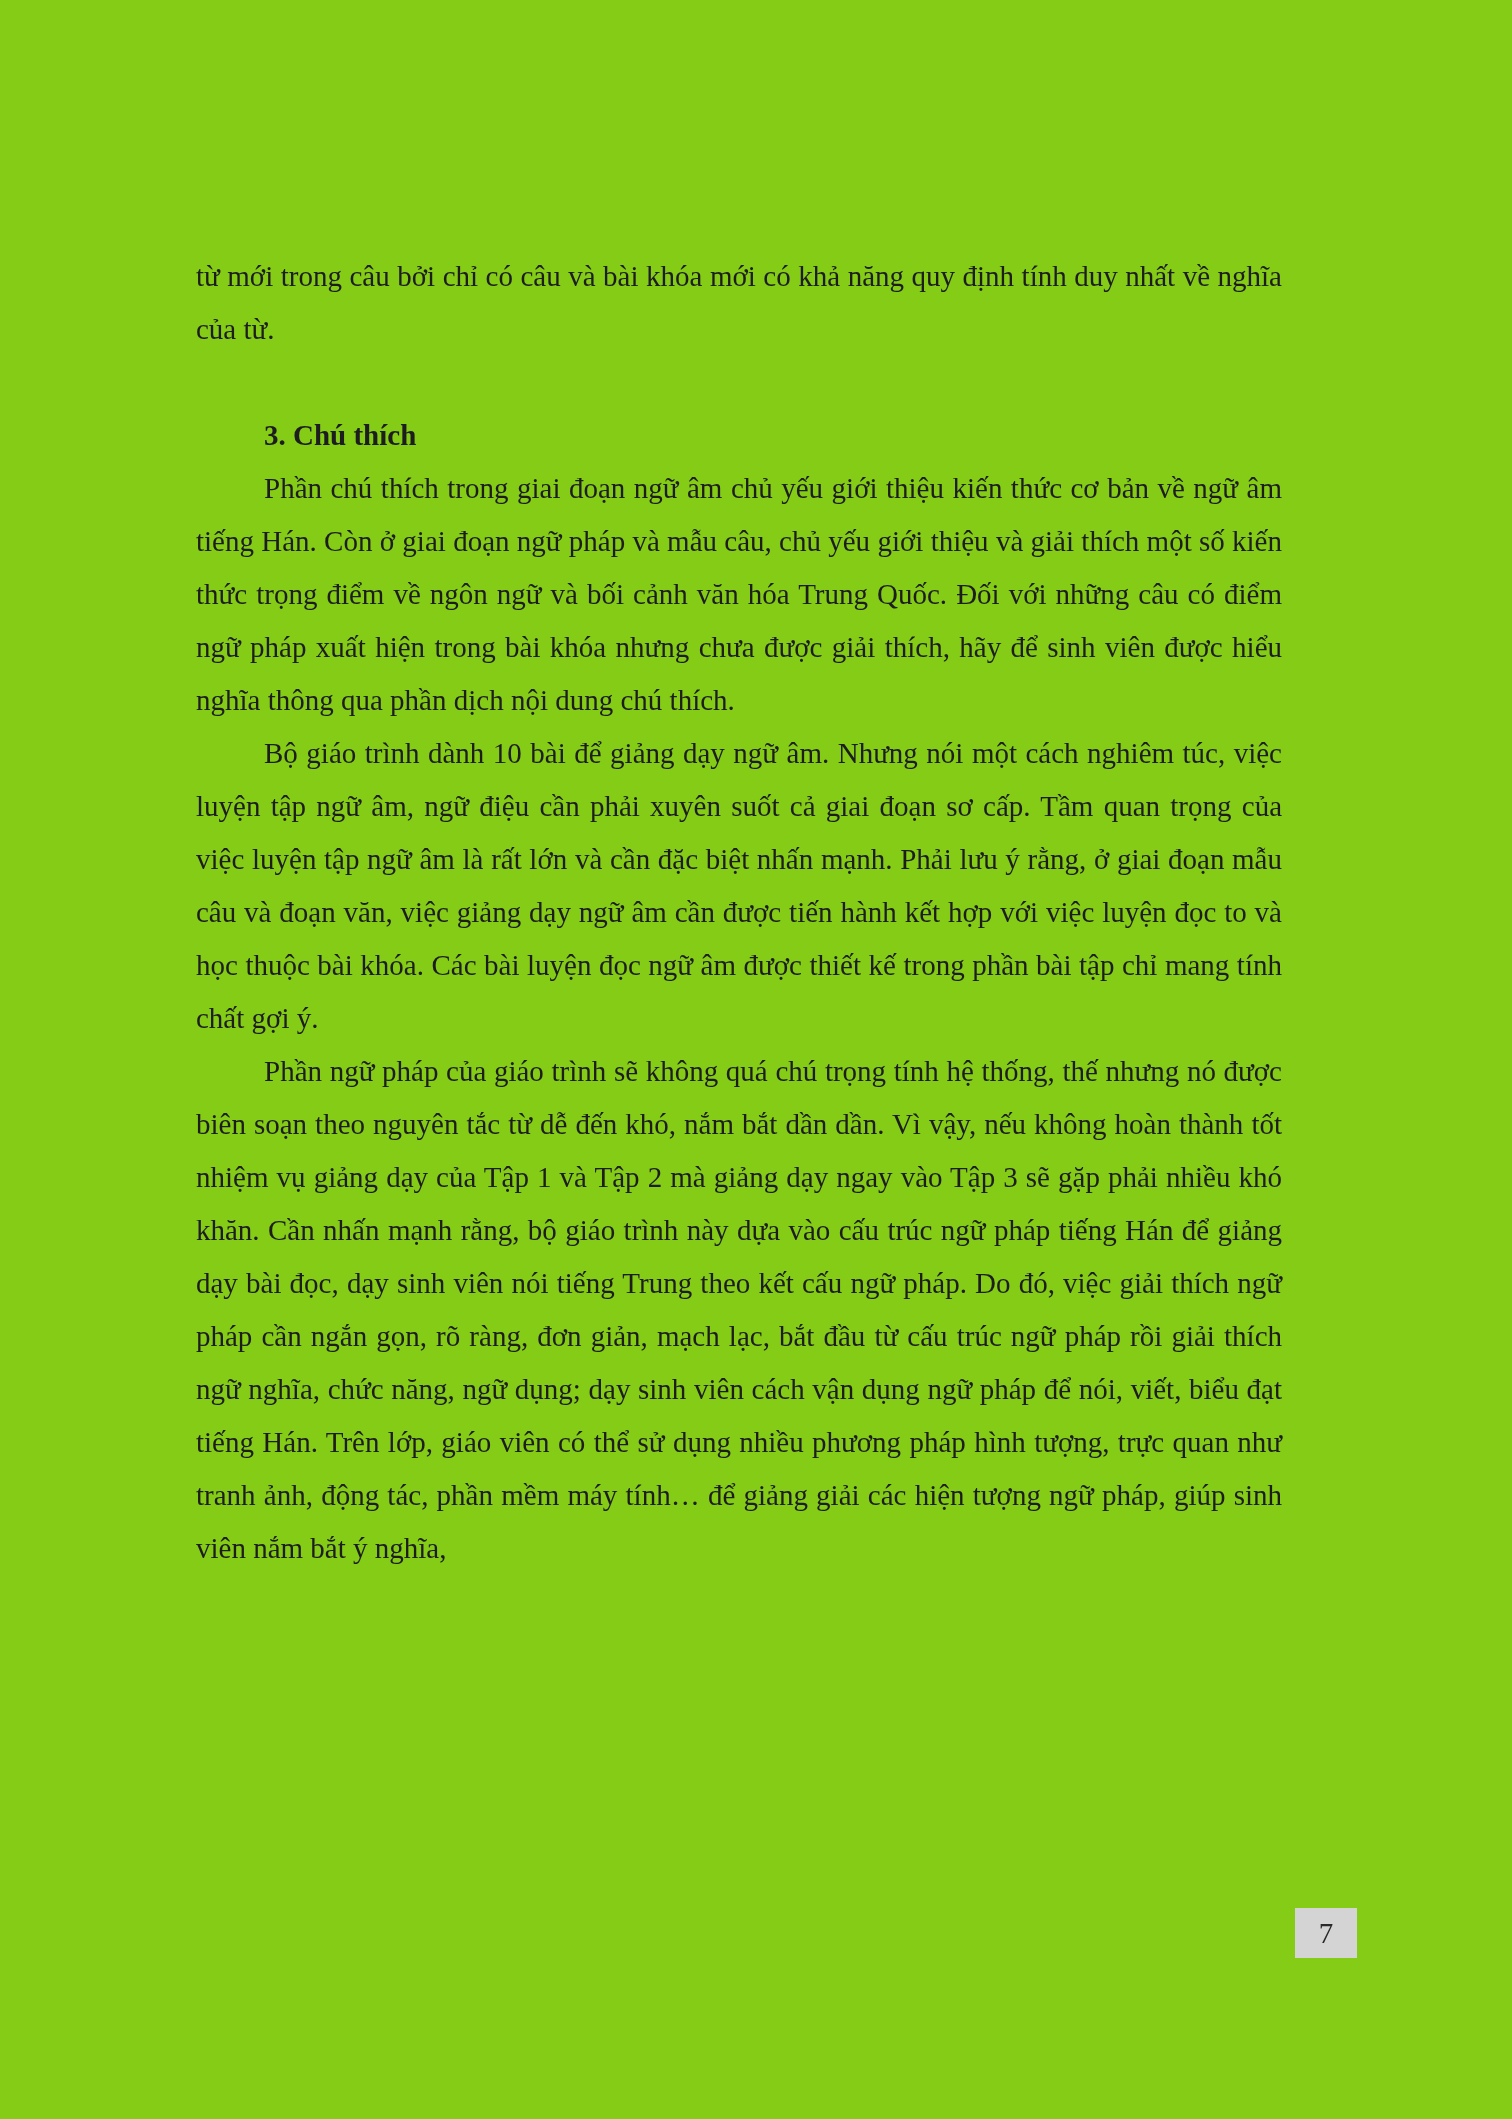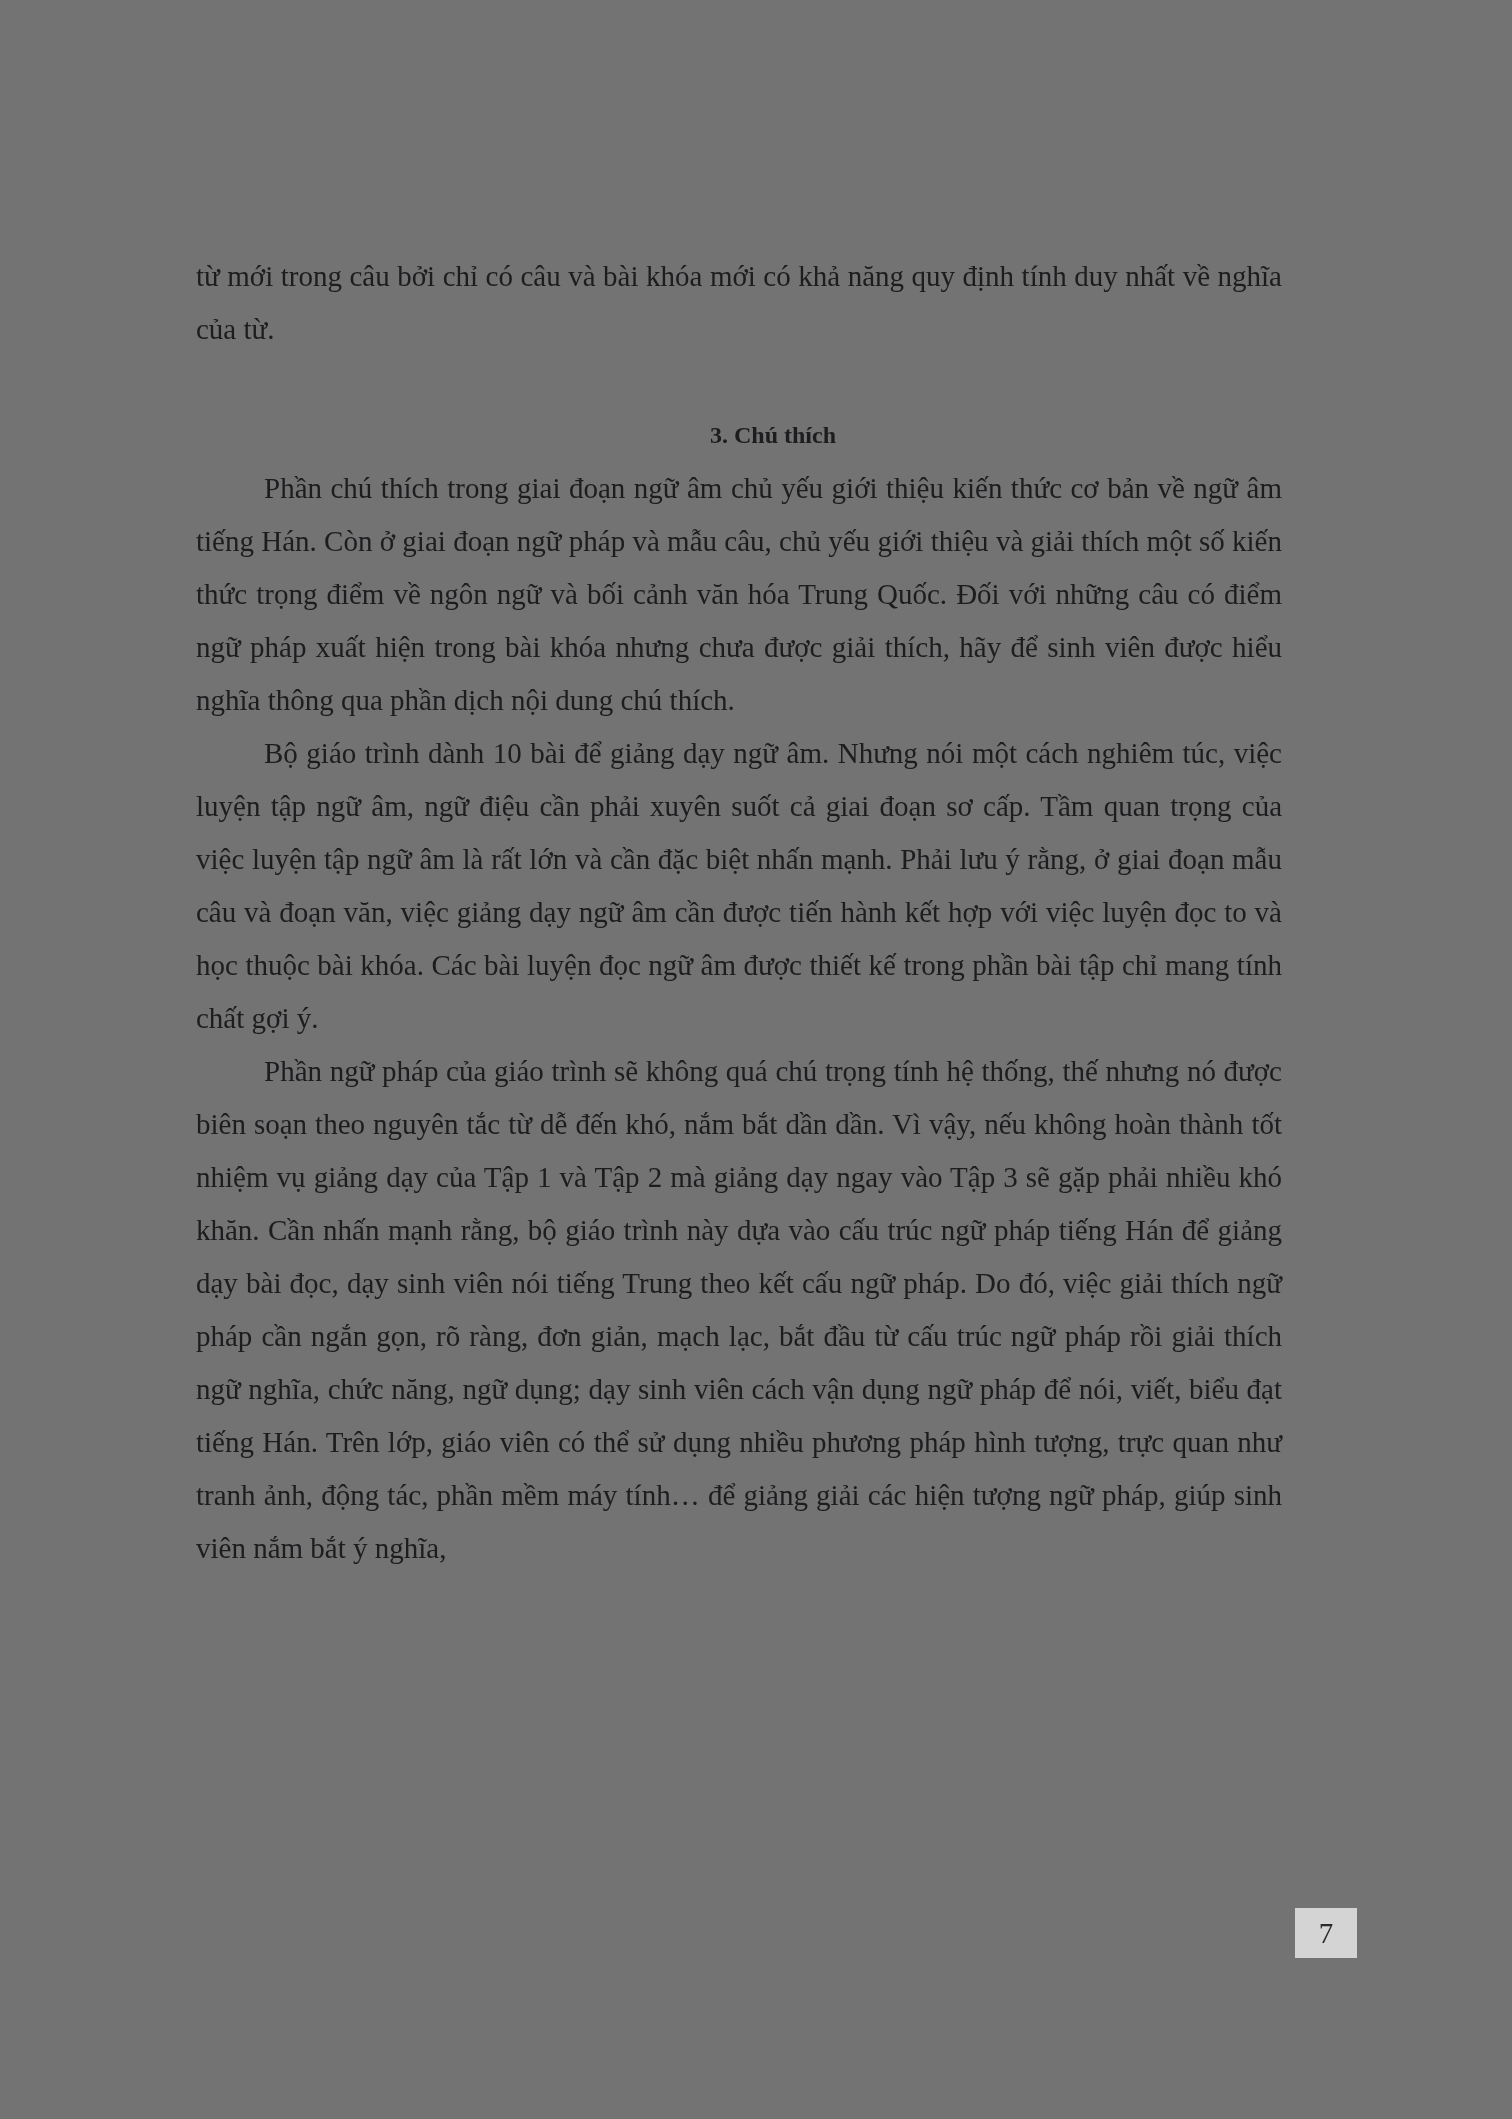--- a/index.html
+++ b/index.html
@@ -1,21 +1,21 @@
 <!DOCTYPE html>
 <html lang="vi"><head>
 <meta charset="utf-8">
 <style>
   * { margin: 0; padding: 0; box-sizing: border-box; }
   html, body { background: #ffffff; }
   .page {
     position: relative;
     width: 1512px;
     height: 2119px;
-    background: #737373;
+    background: #84cc16;
     overflow: hidden;
     font-family: "Liberation Serif", serif;
     color: #1d1d20;
   }
   .text-block {
     position: absolute;
     left: 196px;
     top: 250px;
     width: 1086px;
     font-size: 29px;
@@ -23,26 +23,26 @@
     text-align: justify;
     hyphens: none;
   }
   .para {
     text-indent: 68px;
   }
   .para.no-indent {
     text-indent: 0;
   }
   .heading {
-    font-size: 24px;
+    font-size: 29px;
     font-weight: bold;
     line-height: 53px;
     text-indent: 68px;
     margin-top: 53px;
-    text-align: center;
+    text-align: left;
   }
   .page-number-badge {
     position: absolute;
     left: 1295px;
     top: 1908px;
     width: 62px;
     height: 50px;
     background: #d4d4d4;
     display: flex;
     align-items: center;

